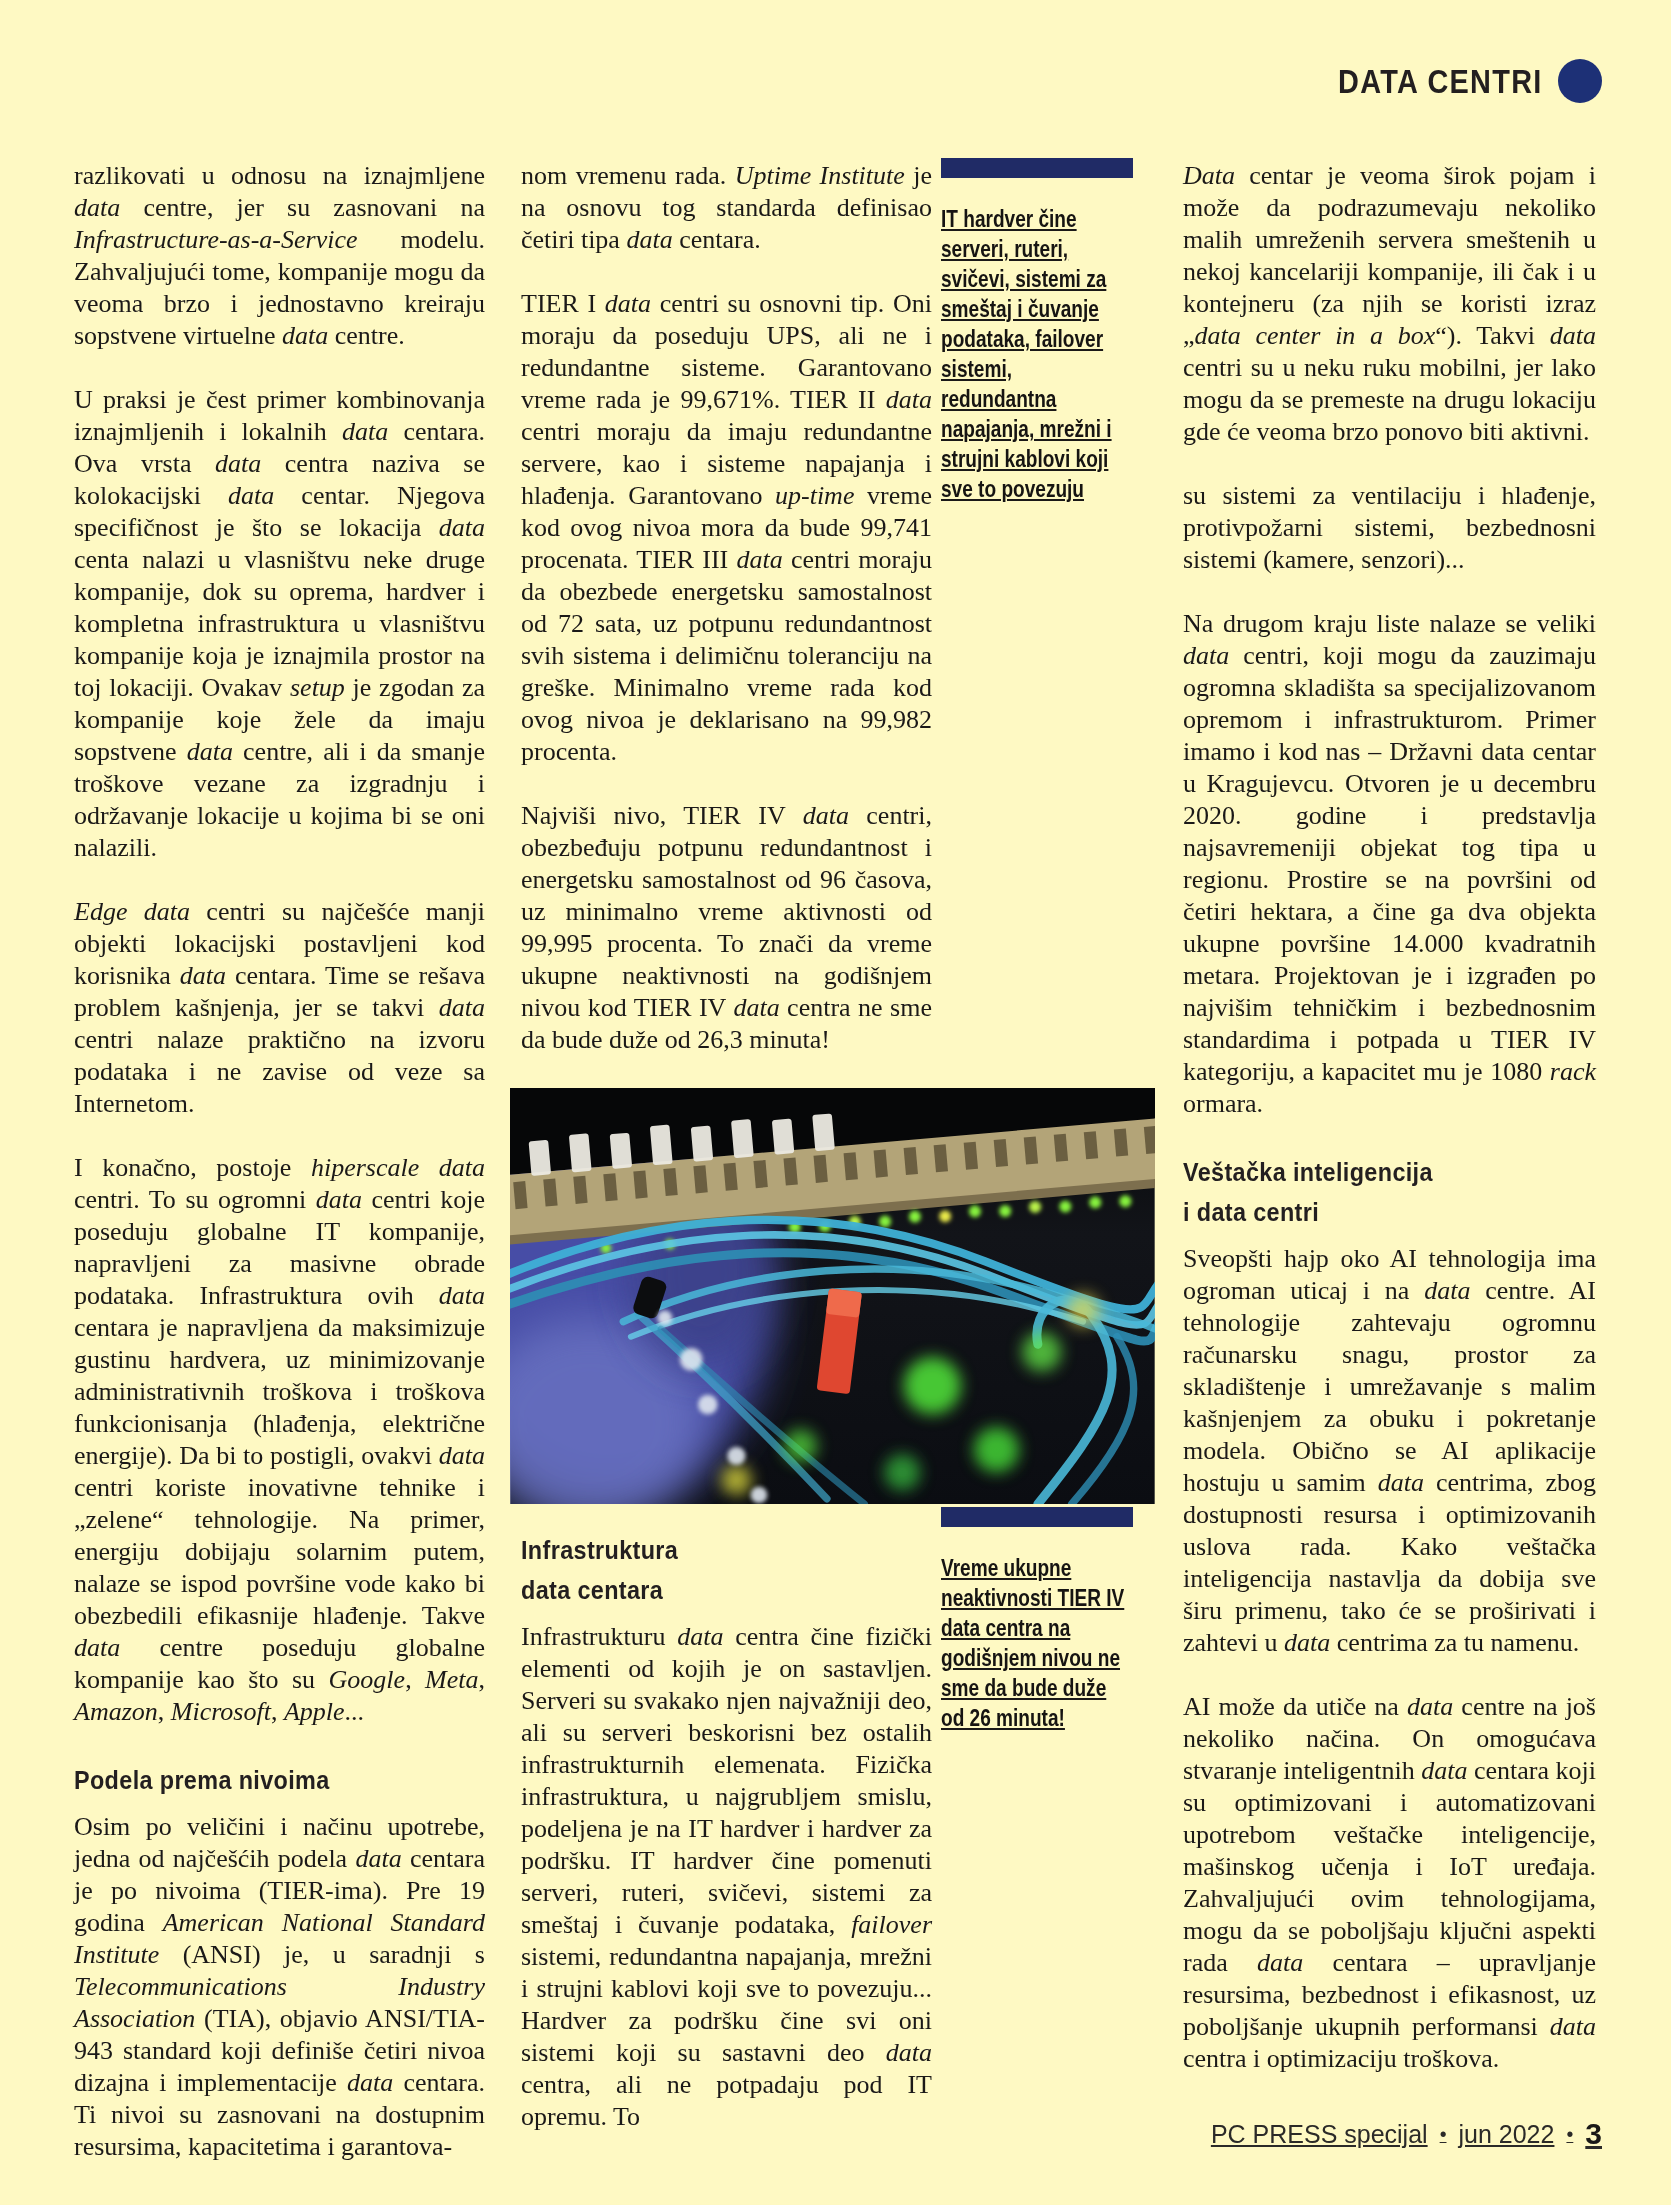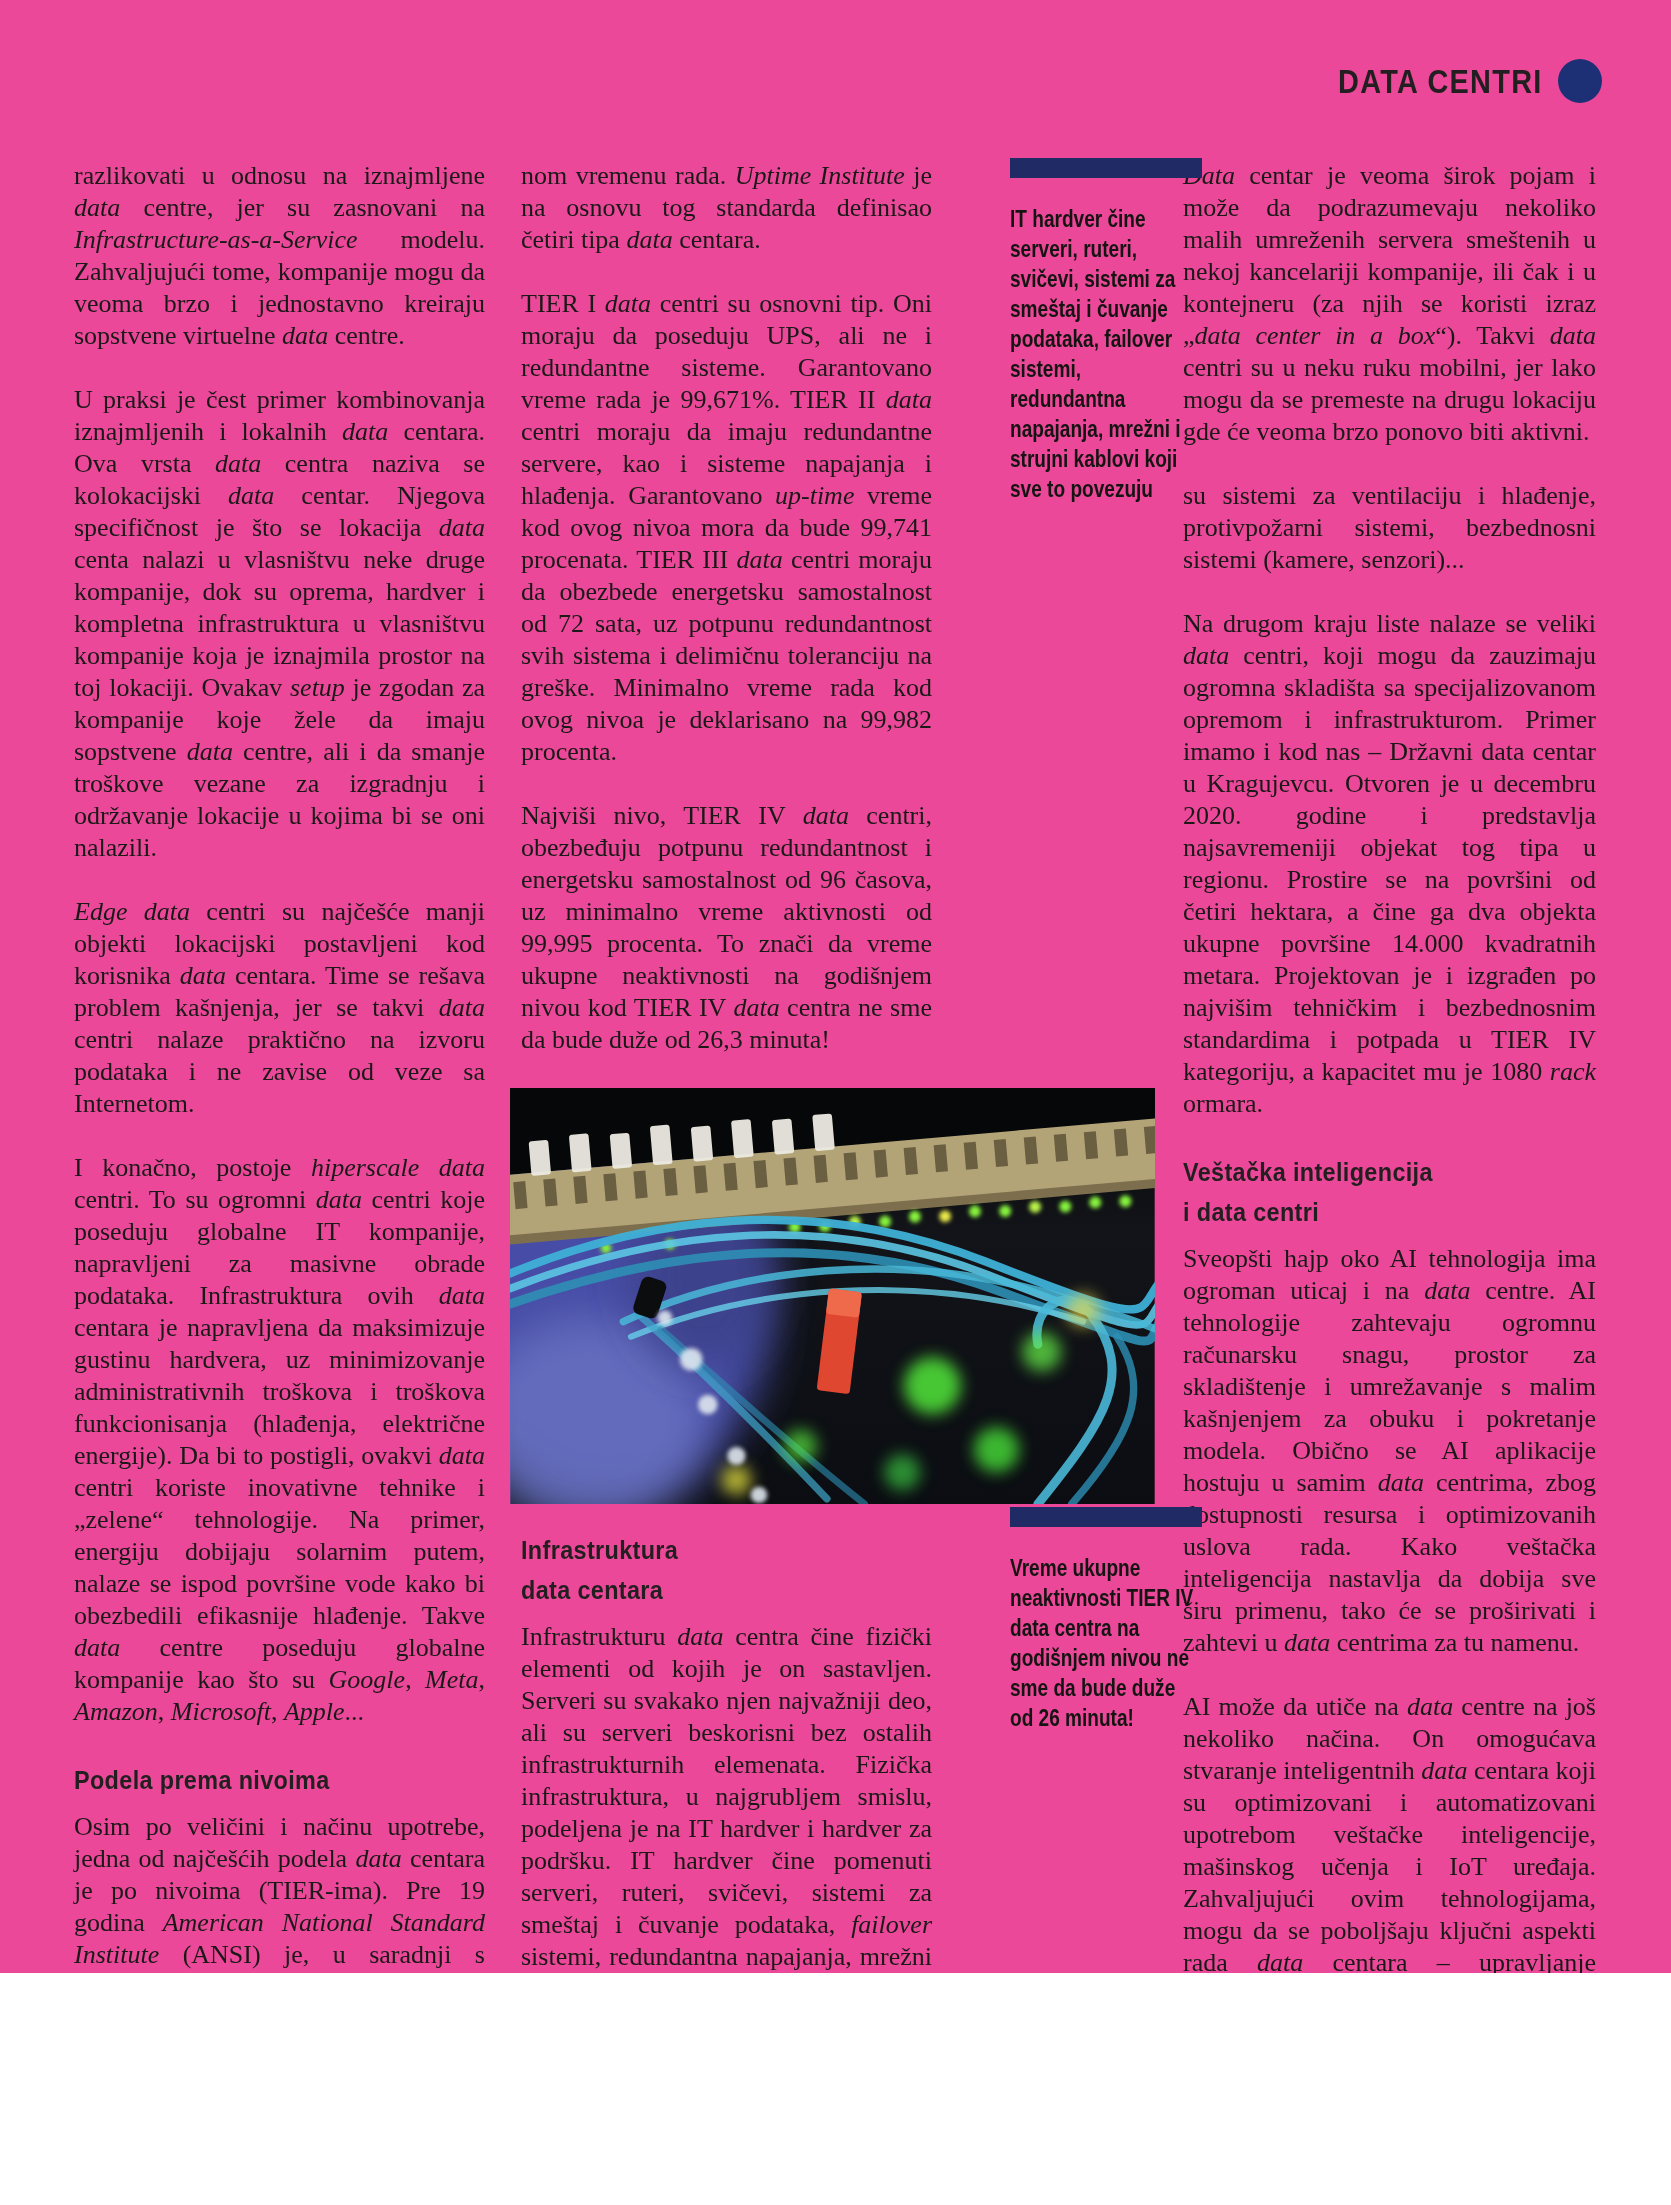--- a/index.html
+++ b/index.html
@@ -1,16 +1,16 @@
 <!DOCTYPE html>
 <html style="font-size:12px"><head>
 <meta charset="utf-8">
 <style>
   html,body{margin:0;padding:0;background:#ffffff;}
-  .page{position:relative;width:1671px;height:1973px;background:#ec4899;overflow:hidden;
+  .page{position:relative;width:1671px;height:2205px;background:#fef9c3;overflow:hidden;
         font-family:"Liberation Serif",serif;color:#1b1918;}
 
   
   .header{position:absolute;top:59px;right:69px;display:flex;align-items:center;}
   .header-title{font-family:"Liberation Sans",sans-serif;font-weight:800;font-size:34px;
                 letter-spacing:1.5px;color:#231f20;display:inline-block;
                 transform:scaleX(0.85);transform-origin:100% 50%;white-space:nowrap;}
   .header-dot{width:44px;height:44px;border-radius:50%;background:#1d3076;margin-left:15px;flex:0 0 auto;}
 
   
@@ -21,21 +21,21 @@
   #col4{left:1183px;width:413px;}
   .body-p{margin:0 0 32px 0;}
   .body-p i{font-style:italic;}
 
   .section-heading{margin:3px 0 10.6px 0;padding:0;font-family:"Liberation Sans",sans-serif;
                    font-weight:800;font-size:26px;line-height:40px;color:#231f20;text-align:left;}
   .section-heading .hscale{display:inline-block;transform:scaleX(0.9);transform-origin:0 0;
                            white-space:pre-line;letter-spacing:0.4px;}
 
   
-  .quote{position:absolute;left:1010px;width:192px;}
+  .quote{position:absolute;left:941px;width:192px;text-decoration:underline;}
   #quote1{top:158px;}
   #quote2{top:1507px;}
   .quote-bar{width:192px;height:20.4px;background:#202b66;margin-bottom:26px;}
   .quote-text{width:235px;transform:scaleX(0.815);transform-origin:0 0;
               font-family:"Liberation Sans",sans-serif;font-weight:700;
               font-size:23.4px;line-height:30px;color:#161412;text-align:left;}
 
   
   .photo-wrap{width:645px;height:416px;margin:19.6px 0 26px -11.3px;}
 

